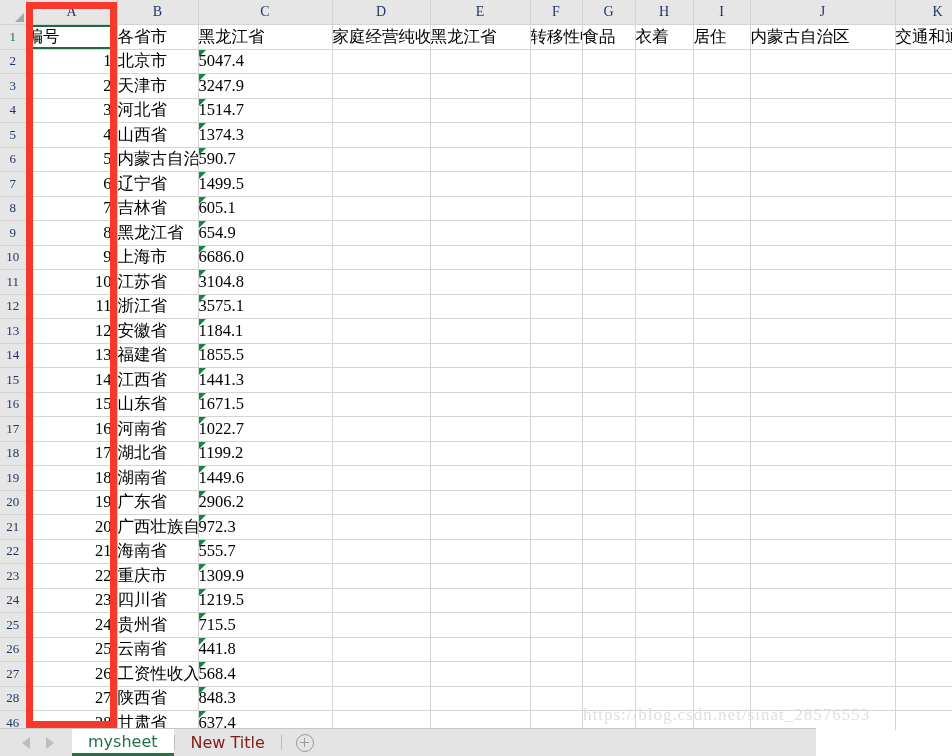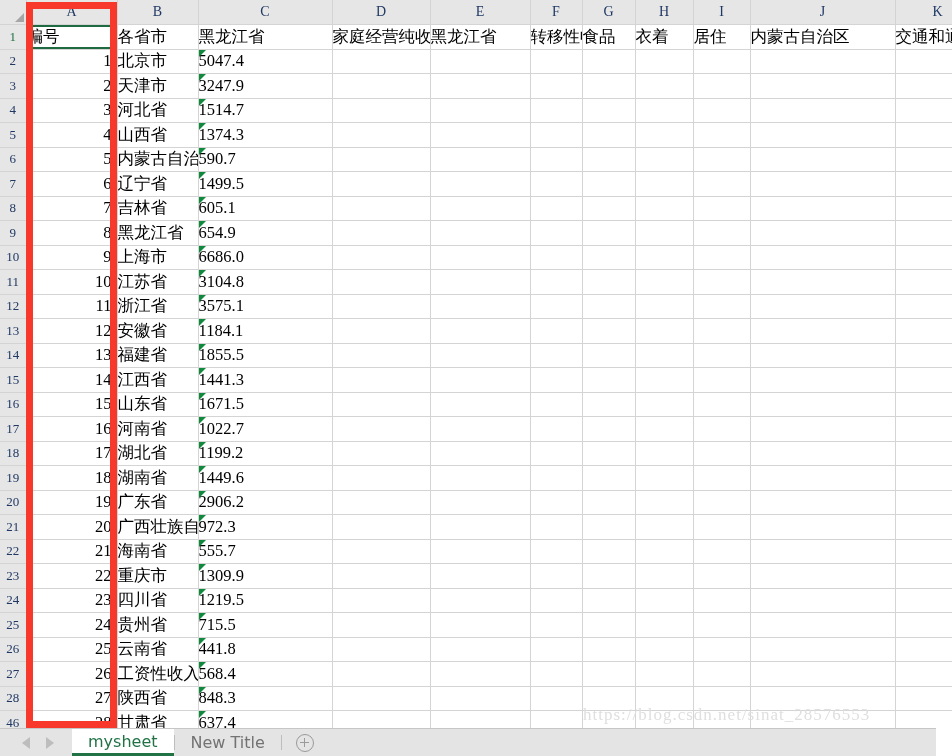--- a/index.html
+++ b/index.html
@@ -128,21 +128,21 @@
     border: 7px solid #f9382c;
     z-index: 10;
     pointer-events: none;
     background: transparent;
   }
 
   
   .tabbar {
     position: absolute;
     left: 0; bottom: 0;
-    width: 936px;
+    width: 816px;
     height: 28px;
     background: #e4e4e4;
     border-top: 1px solid #c6c6c6;
     display: flex;
     align-items: stretch;
     z-index: 6;
   }
   .tab-nav {
     display: flex;
     align-items: center;
@@ -157,21 +157,21 @@
   .tab-nav .arrow.left  { border-right: 8px solid #bdbdbd; }
   .tab-nav .arrow.right { border-left: 8px solid #bdbdbd; }
 
   .tabs { display: flex; align-items: stretch; }
   .tab {
     display: flex;
     align-items: center;
     padding: 0 16px;
     font-family: "DejaVu Sans", "Liberation Sans", sans-serif;
     font-size: 16px;
-    color: #737373;
+    color: #7f1d1d;
   }
   .tab.active {
     background: #ffffff;
     color: #217346;
     border-bottom: 3px solid #217346;
     font-weight: normal;
   }
   .tab-sep {
     width: 1px;
     margin: 6px 0;

